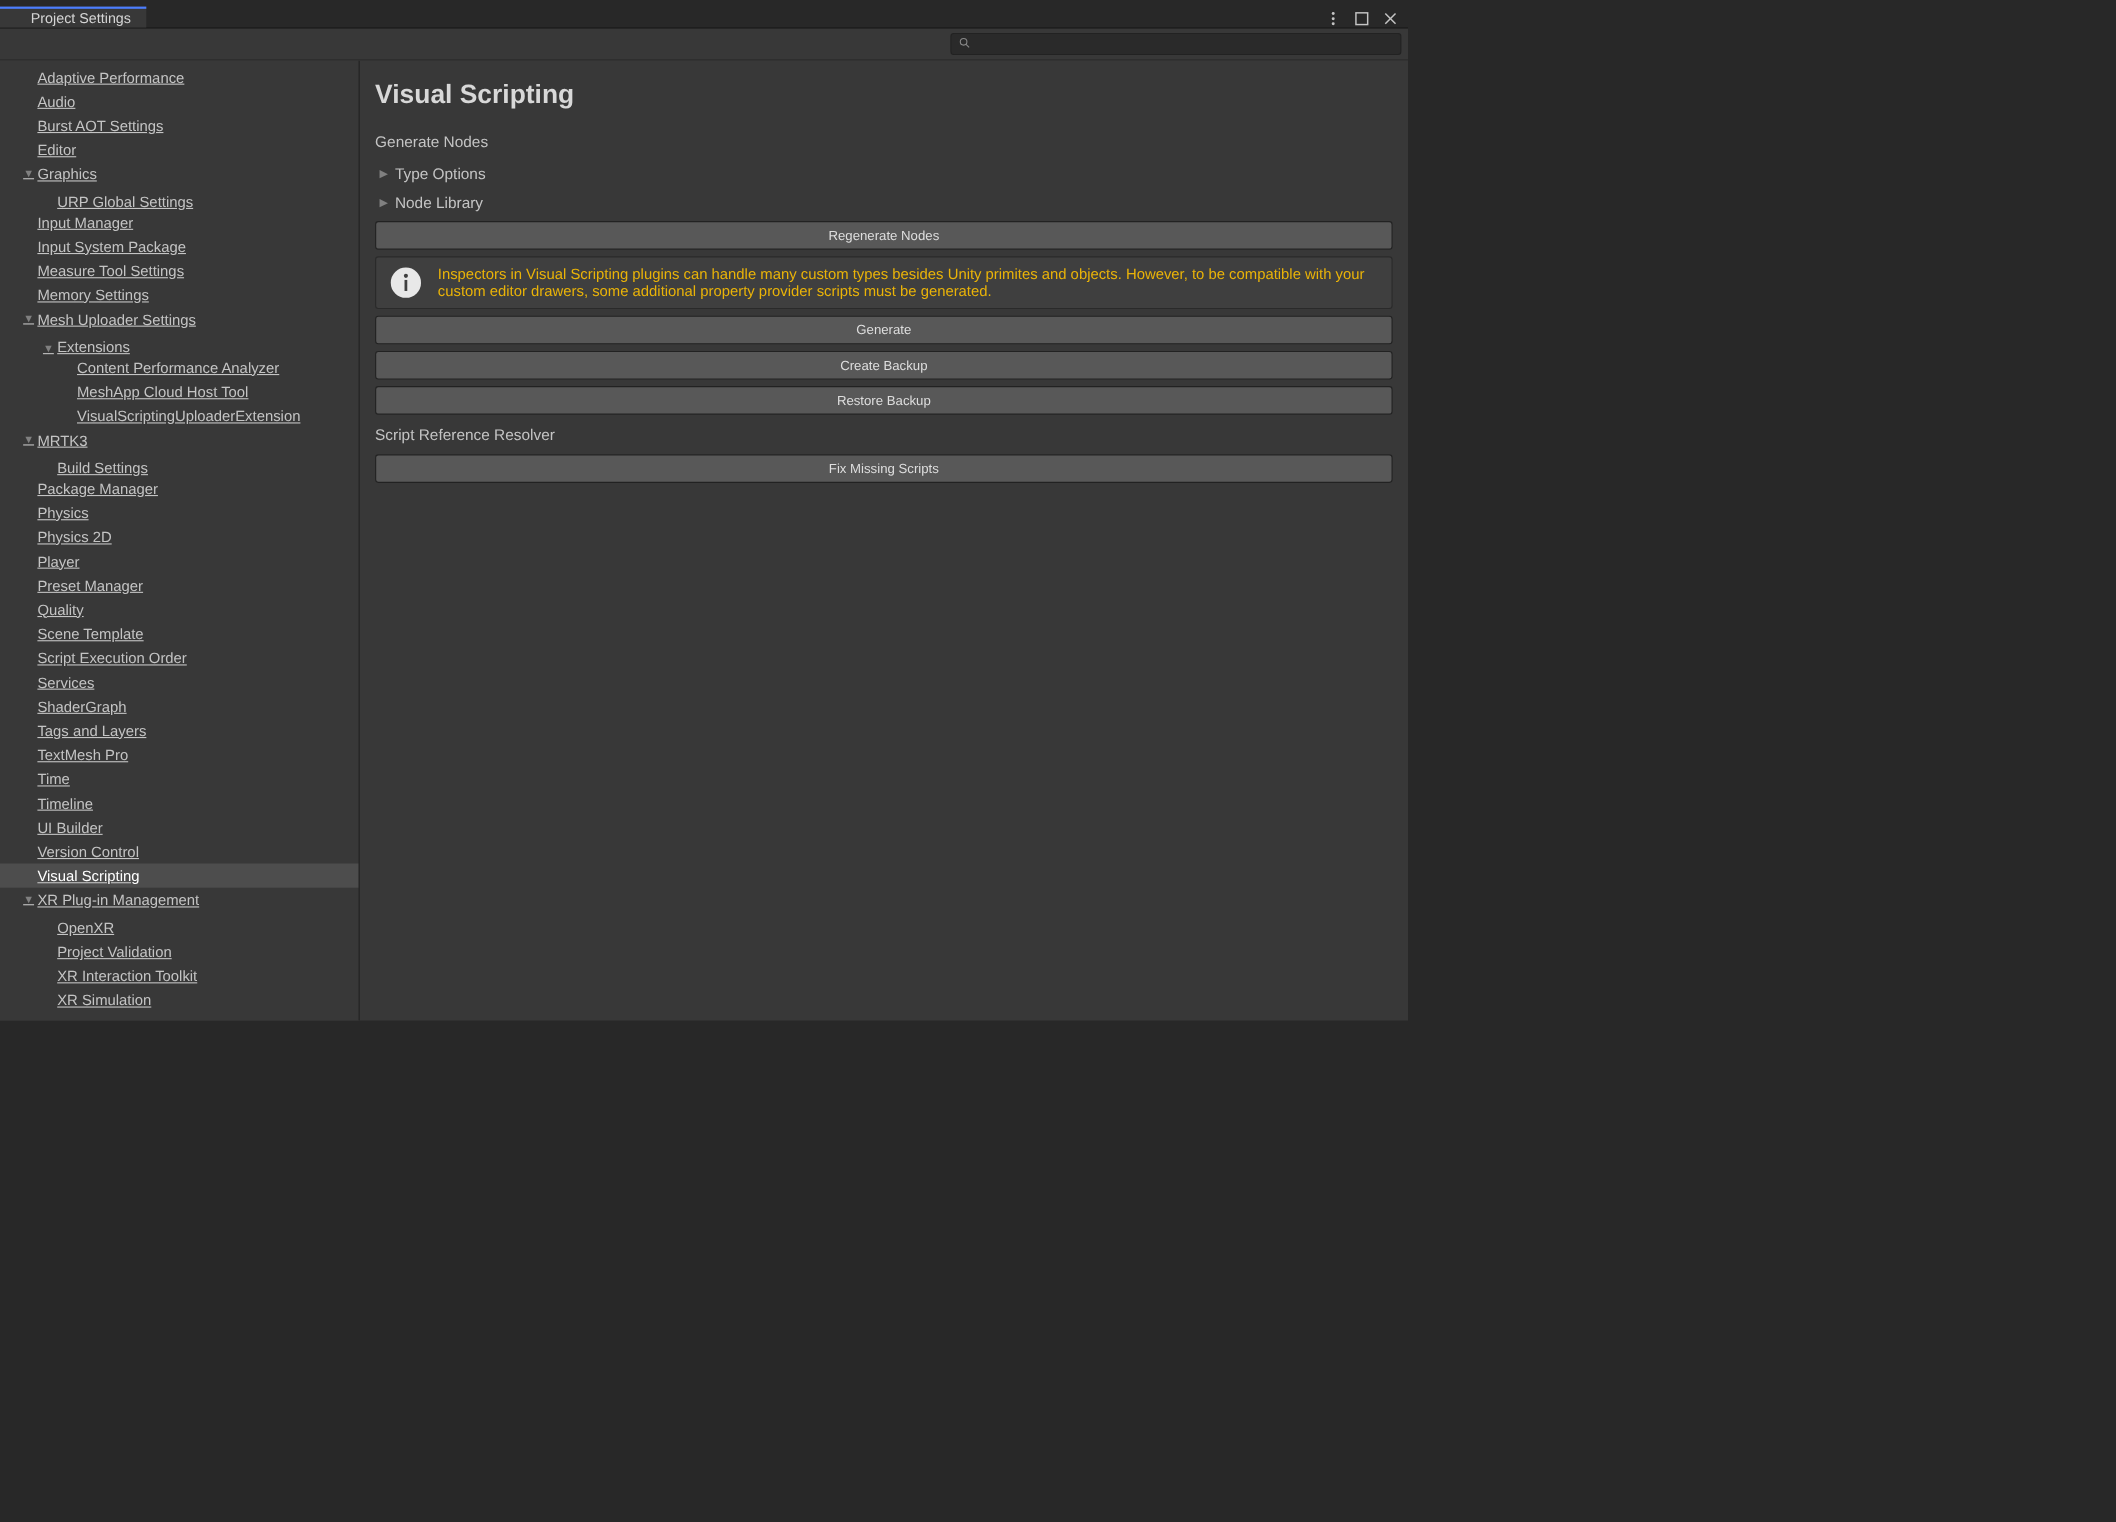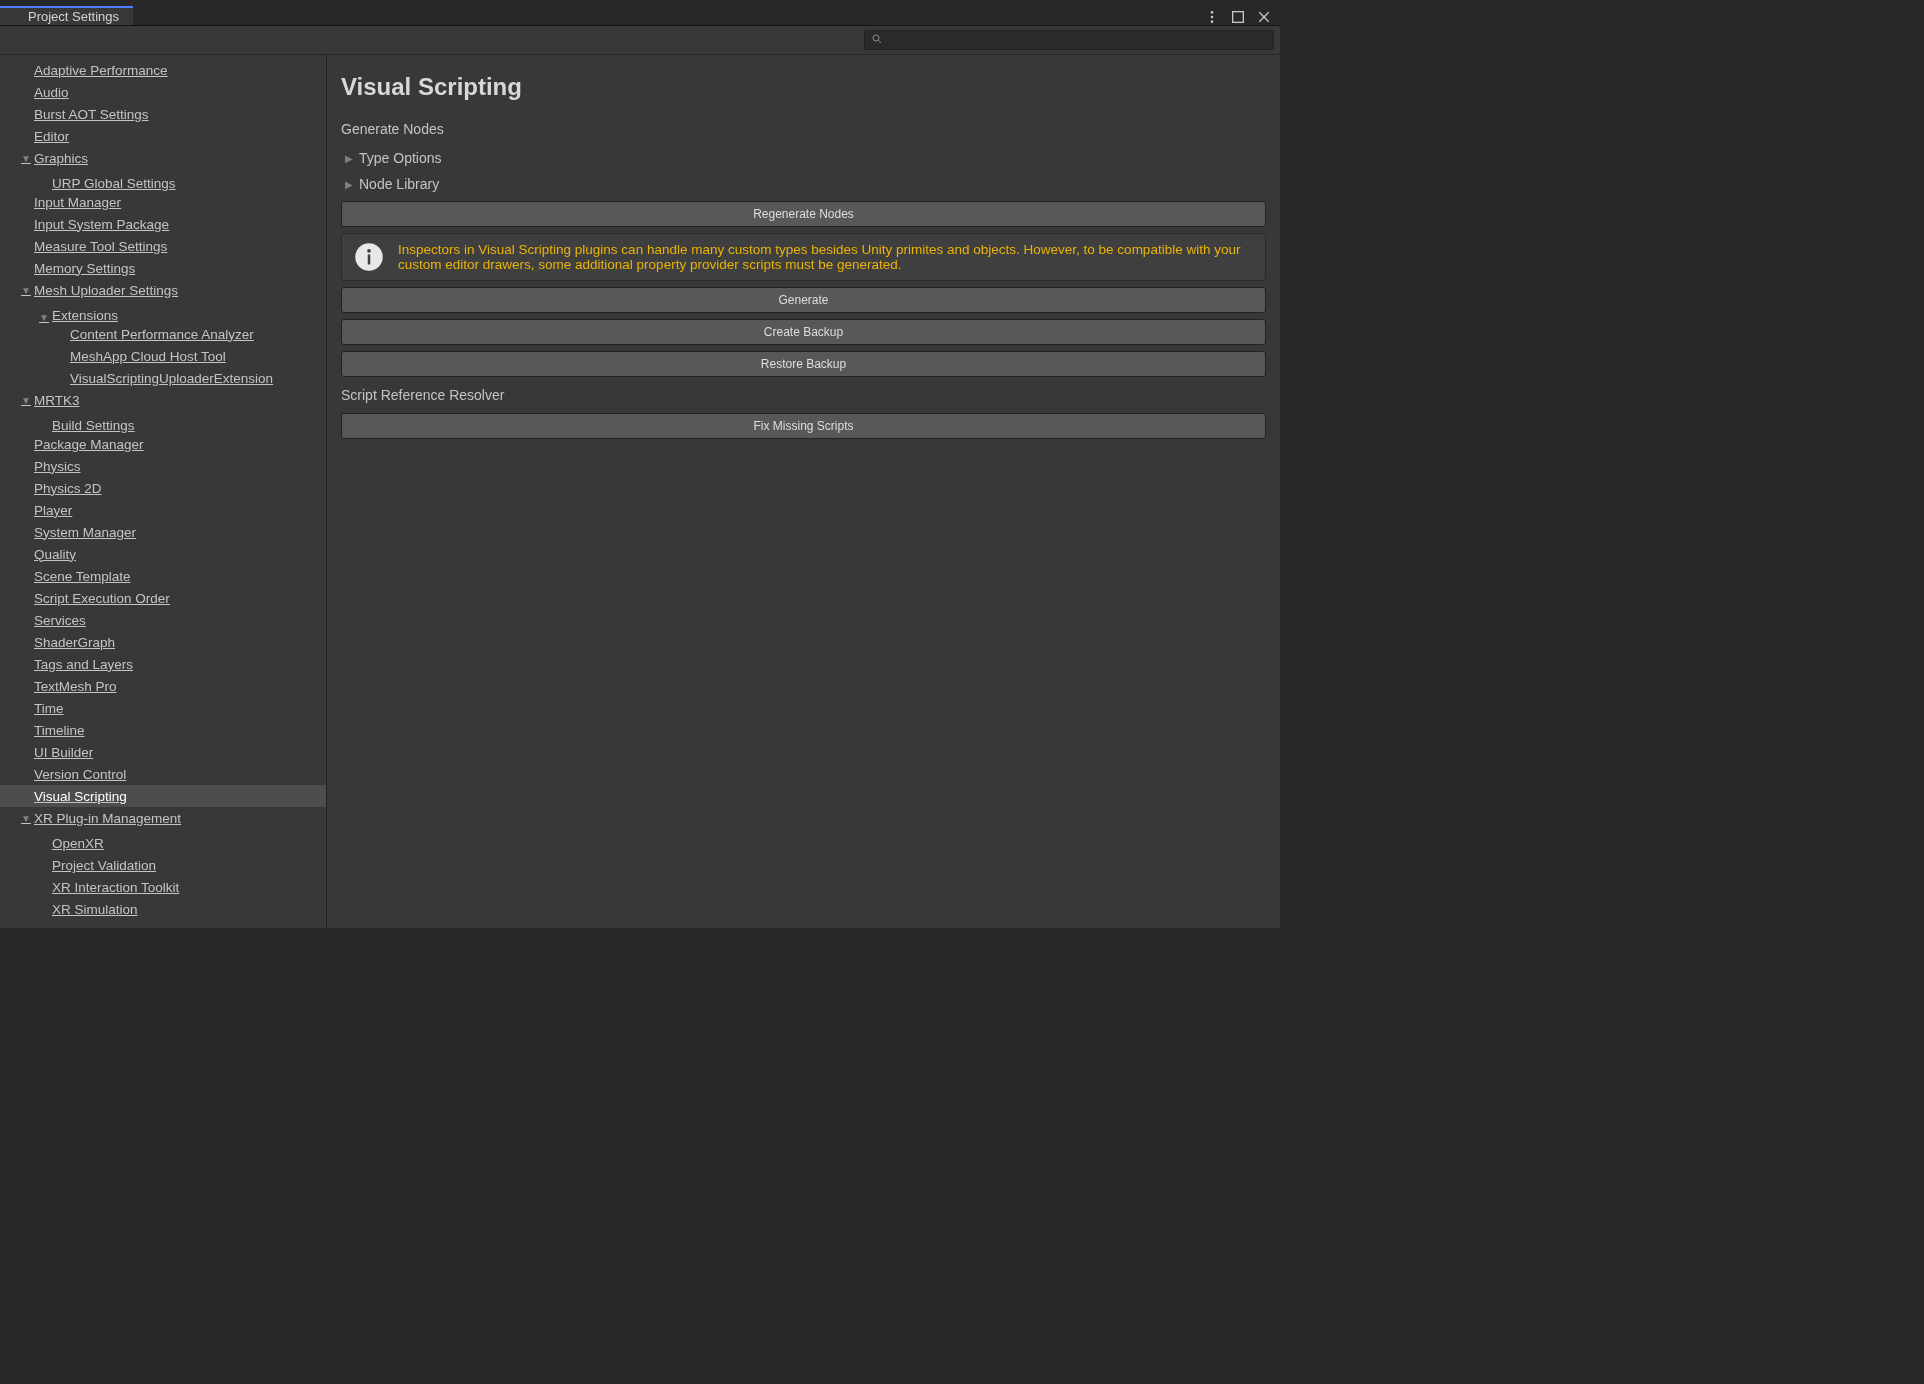--- a/index.html
+++ b/index.html
@@ -317,21 +317,21 @@
         <div class="sidebar-item ind-0">
           <span class="arrow hidden">▶</span>
           <span class="lbl">Physics 2D</span>
         </div>
         <div class="sidebar-item ind-0">
           <span class="arrow hidden">▶</span>
           <span class="lbl">Player</span>
         </div>
         <div class="sidebar-item ind-0">
           <span class="arrow hidden">▶</span>
-          <span class="lbl">System Manager</span>
+          <span class="lbl">Preset Manager</span>
         </div>
         <div class="sidebar-item ind-0">
           <span class="arrow hidden">▶</span>
           <span class="lbl">Quality</span>
         </div>
         <div class="sidebar-item ind-0">
           <span class="arrow hidden">▶</span>
           <span class="lbl">Scene Template</span>
         </div>
         <div class="sidebar-item ind-0">

